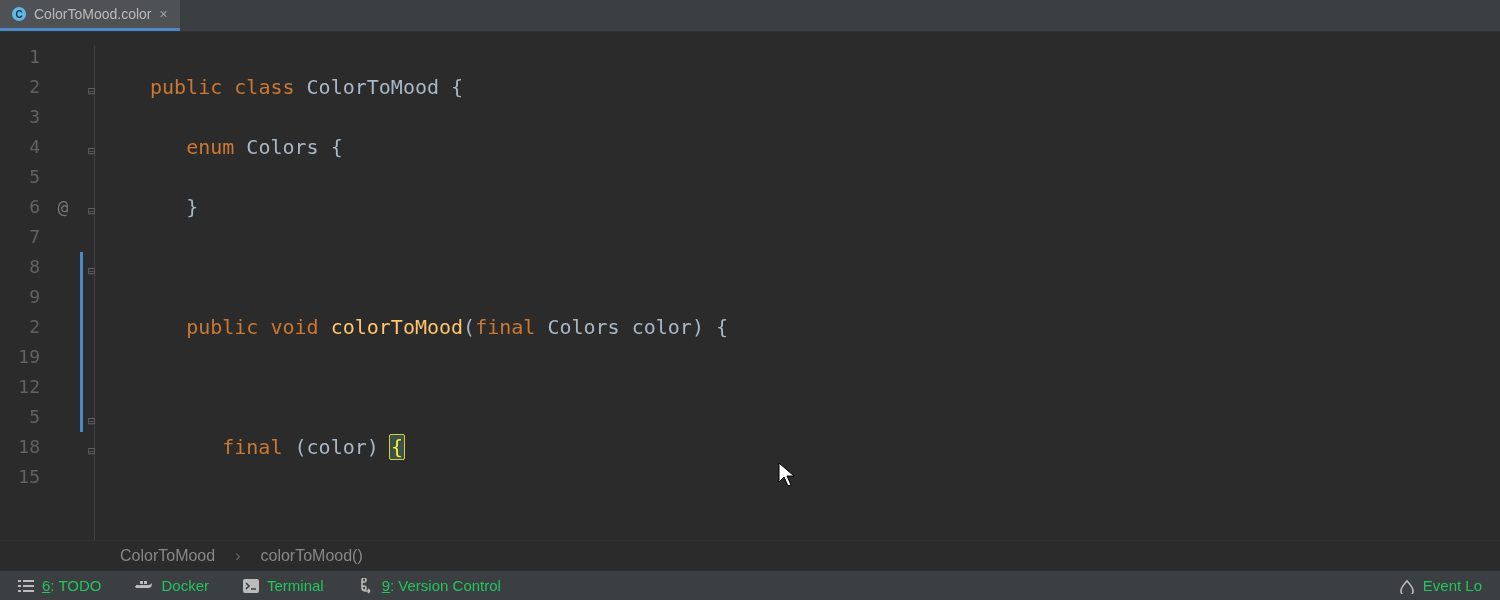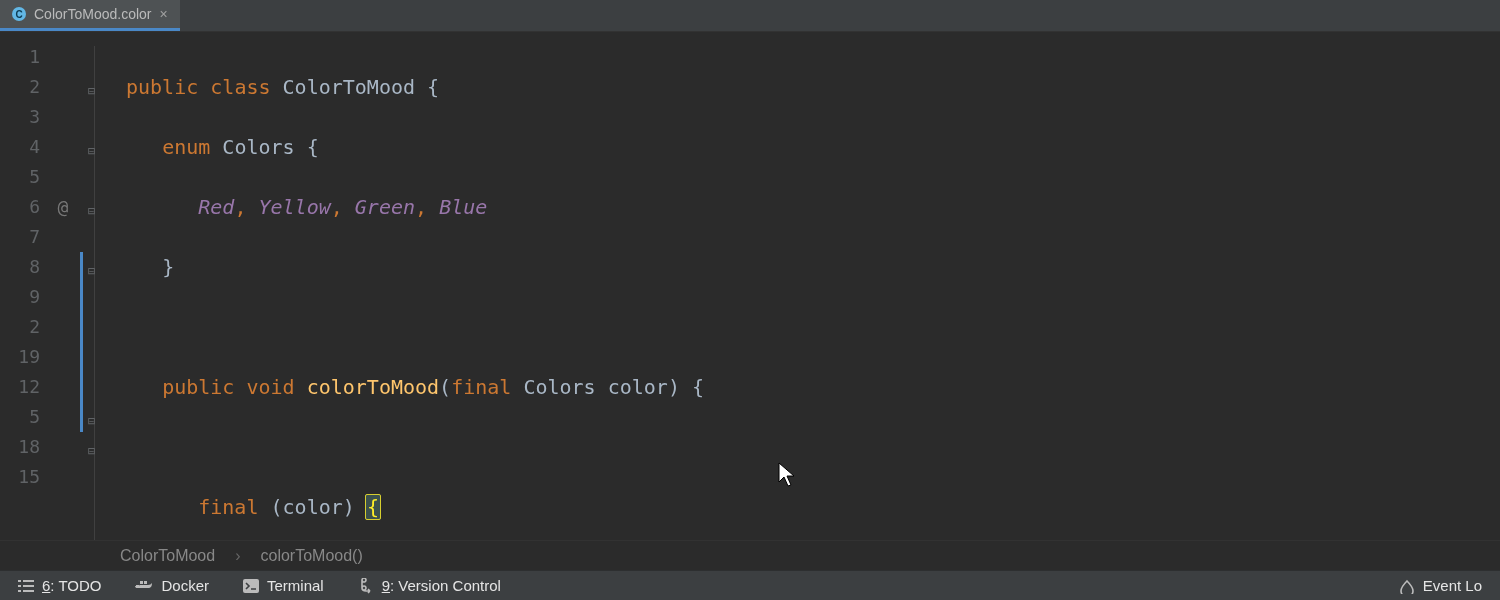--- a/index.html
+++ b/index.html
@@ -74,21 +74,21 @@
     background:#404040;
   }
   .code-area {
     flex:1;
     padding: 10px 0 0 0;
     font-size: 20px;
     line-height: 30px;
     white-space: pre;
     position: relative;
   }
-  .code-area .line { height:30px; display:block; }
+  .code-area .line { height:30px; display:block;margin-left:24px; }
 
   
   .kw   { color:#cc7832; }
   .type { color:#a9b7c6; }
   .fld  { color:#9876aa; font-style: italic; }
   .fn   { color:#ffc66d; }
   .pun  { color:#a9b7c6; }
   .punO { color:#cc7832; }
   .matched { background:#3b514d; color:#ffef28; border:1px solid #ffef28cc; border-radius:2px; padding:0 1px; margin:0 -2px;}
 
@@ -111,21 +111,21 @@
   }
   .breadcrumb .sep { color:#666; }
 
   
   .toolstrip {
     height: 30px;
     background:#3c3f41;
     border-top:1px solid #2d2f30;
     display:flex; align-items:center;
     font-family:"Segoe UI","Helvetica Neue",sans-serif;
-    font-size:15px; color:#e5e5e5;
+    font-size:15px; color:#22c55e;
     padding: 0 18px;
     gap: 34px;
   }
   .toolstrip .tool { display:flex; align-items:center; gap:8px; }
   .toolstrip .spacer { flex:1; }
   .u { text-decoration: underline; }
 
   
   svg { display:block; }
 
@@ -207,21 +207,20 @@
         <span style="display:block;height:30px;"></span>
         <span style="display:block;height:30px;"></span>
         <span style="display:block;height:30px;">⊟</span>
         <span style="display:block;height:30px;">⊟</span>
       </div>
     </div>
 
     <div class="code-area">
 <span class="line"><span class="kw">public</span> <span class="kw">class</span> <span class="type">ColorToMood</span> <span class="pun">{</span></span>
 <span class="line">   <span class="kw">enum</span> <span class="type">Colors</span> <span class="pun">{</span></span>
-<span class="line">      <span class="fld">Red</span><span class="punO">,</span> <span class="fld">Yellow</span><span class="punO">,</span> <span class="fld">Green</span><span class="punO">,</span> <span class="fld">Blue</span></span>
 <span class="line">   <span class="pun">}</span></span>
 <span class="line"> </span>
 <span class="line">   <span class="kw">public</span> <span class="kw">void</span> <span class="fn">colorToMood</span><span class="pun">(</span><span class="kw">final</span> <span class="type">Colors</span> <span class="pun">color</span><span class="pun">)</span> <span class="pun">{</span></span>
 <span class="line"> </span>
 <span class="line">      <span class="kw">final</span> <span class="pun">(</span><span class="pun">color</span><span class="pun">)</span> <span class="matched">{</span></span>
 
 
 
 
 

